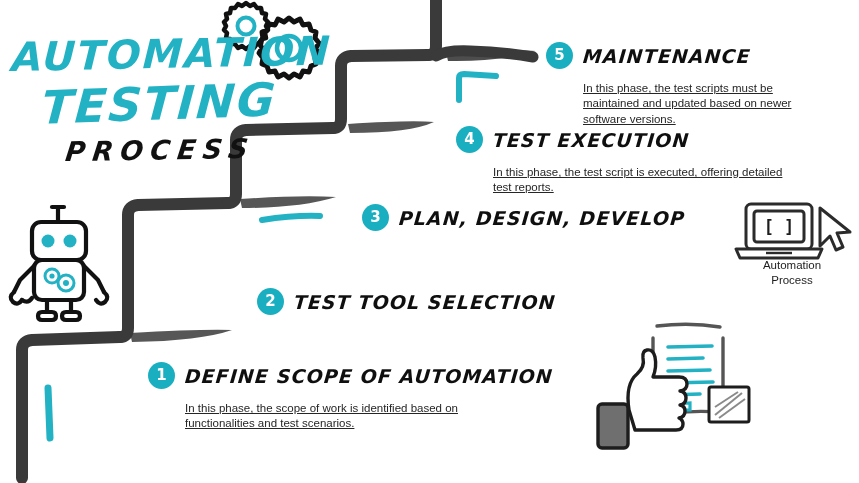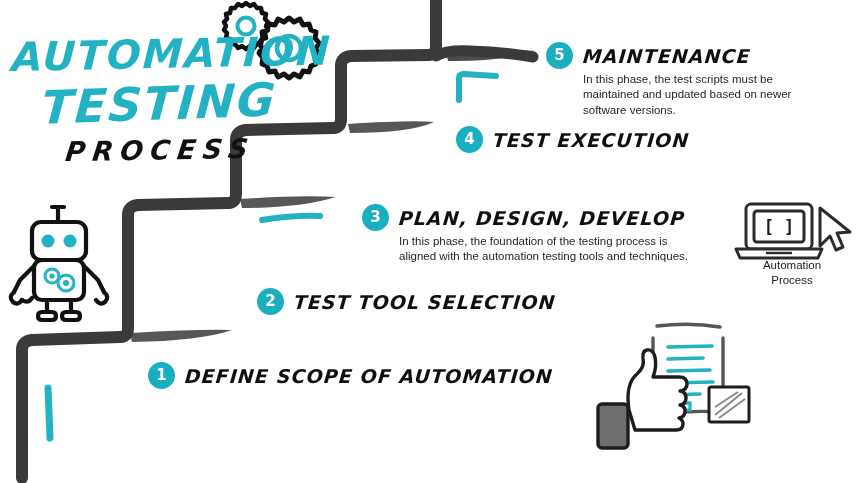--- a/index.html
+++ b/index.html
@@ -95,28 +95,29 @@
   .step-title {
     color: #0f0f0f;
     font-family: "DejaVu Sans", sans-serif;
     font-weight: bold;
     font-style: italic;
     font-size: 19px;
     letter-spacing: 1.1px;
     transform: skewX(-5deg);
   }
   .step-desc {
-    margin-top: 3px;
+    margin-top: 12px;
     margin-left: 37px;
     color: #262626;
     font-family: "Liberation Sans", sans-serif;
     font-size: 11.5px;
     line-height: 1.33;
     max-width: 330px;
     white-space: pre-line;
+    text-decoration: underline;
   }
 
   .step-1 { left: 148px; top: 362px; }
   .step-2 { left: 257px; top: 288px; }
   .step-3 { left: 362px; top: 204px; }
   .step-4 { left: 456px; top: 126px; }
   .step-5 { left: 546px; top: 42px; }
 
   .step-1 .step-desc,
   .step-2 .step-desc { max-width: 300px; }
@@ -273,43 +274,45 @@
     <div class="title-line1">AUTOMATION</div>
     <div class="title-line2">TESTING</div>
     <div class="title-line3">PROCESS</div>
   </div>
 
   <div class="step step-1">
     <div class="step-head">
       <div class="badge">1</div>
       <div class="step-title">DEFINE SCOPE OF AUTOMATION</div>
     </div>
+    <div class="step-desc">In this phase, the scope of work is identified based on
+functionalities and test scenarios.</div>
   </div>
 
   <div class="step step-2">
     <div class="step-head">
       <div class="badge">2</div>
       <div class="step-title">TEST TOOL SELECTION</div>
     </div>
   </div>
 
   <div class="step step-3">
     <div class="step-head">
       <div class="badge">3</div>
       <div class="step-title">PLAN, DESIGN, DEVELOP</div>
     </div>
-    <div class="step-desc">In this phase, the foundation of the testing process is
-aligned with the automation testing tools and techniques.</div>
   </div>
 
   <div class="step step-4">
     <div class="step-head">
       <div class="badge">4</div>
       <div class="step-title">TEST EXECUTION</div>
     </div>
+    <div class="step-desc">In this phase, the test script is executed, offering detailed
+test reports.</div>
   </div>
 
   <div class="step step-5">
     <div class="step-head">
       <div class="badge">5</div>
       <div class="step-title">MAINTENANCE</div>
     </div>
     <div class="step-desc">In this phase, the test scripts must be
 maintained and updated based on newer
 software versions.</div>

